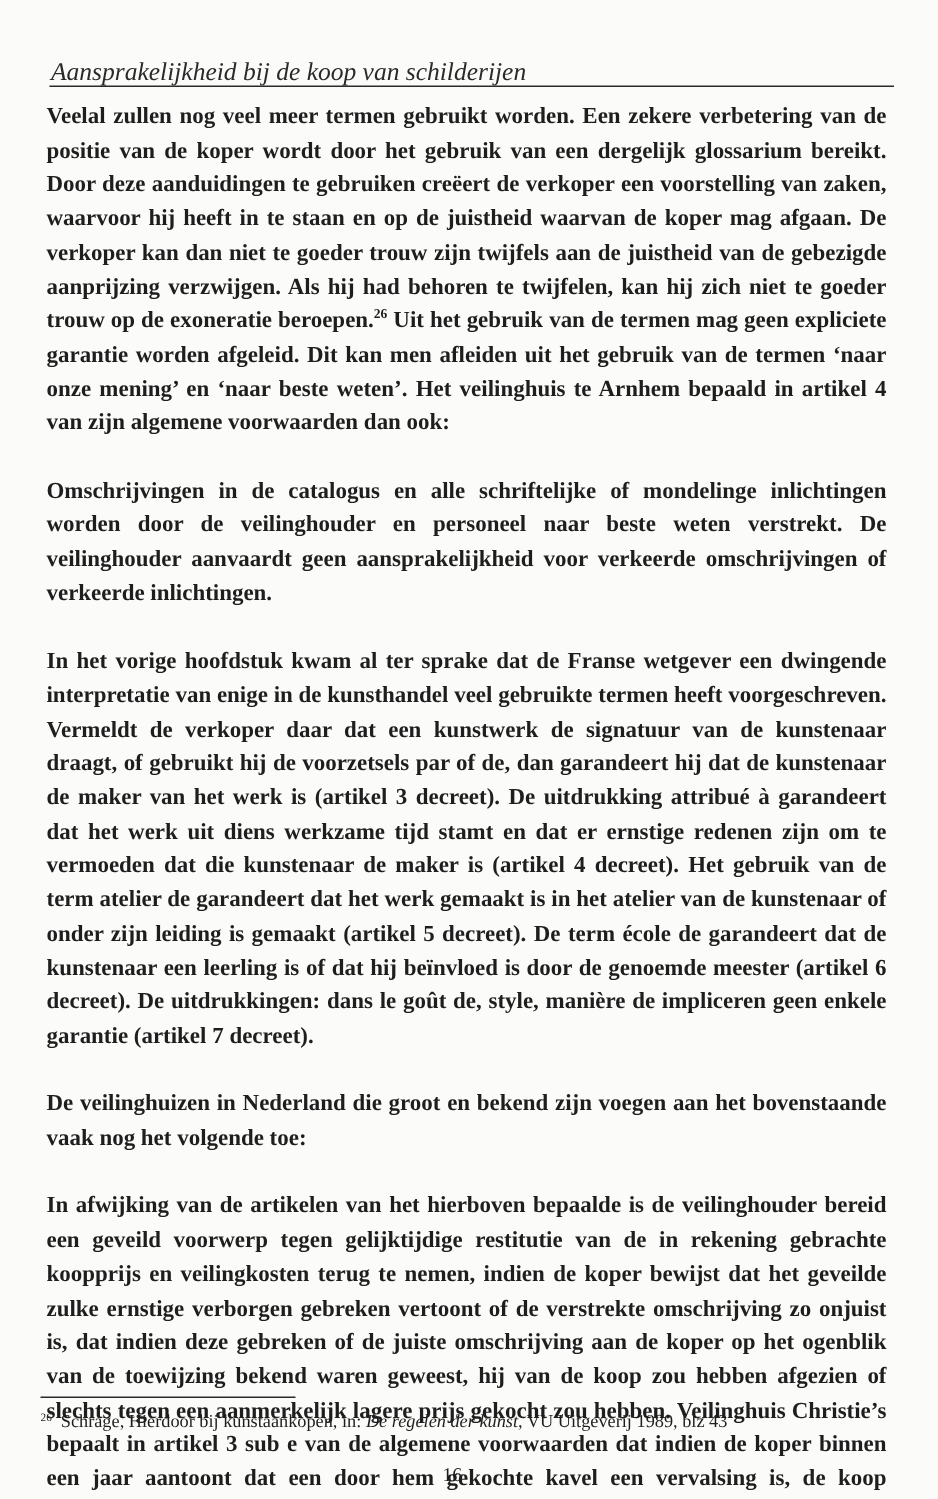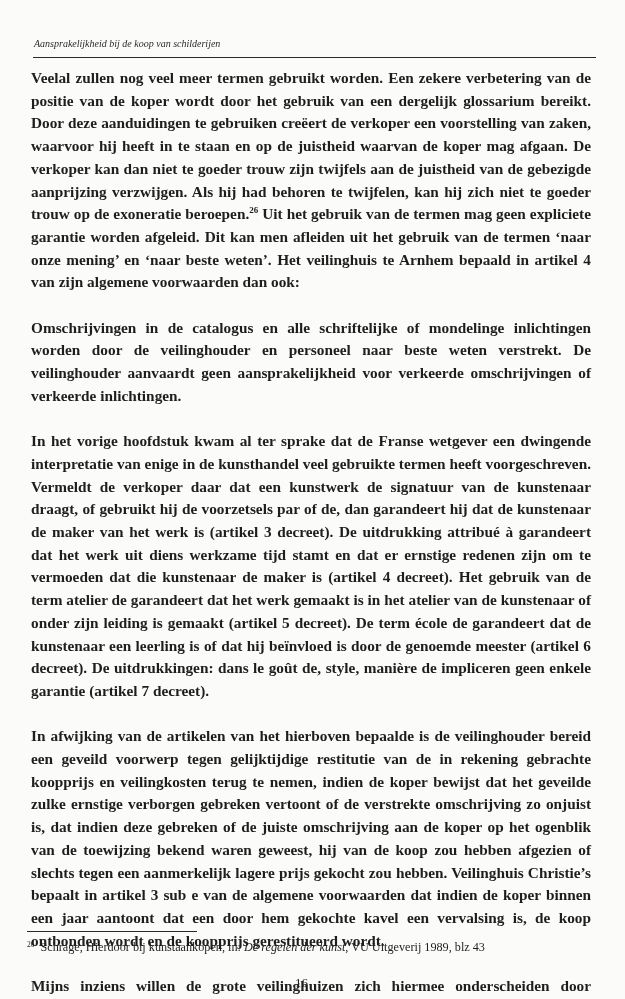--- a/index.html
+++ b/index.html
@@ -6,21 +6,21 @@
     body {
       width: 625px; height: 999px;
       background: #fbfbfa;
       position: relative;
       overflow: hidden;
       font-family: "Liberation Serif", serif;
       color: #1e1e1e;
     }
     .running-header {
       position: absolute; left: 34px; top: 38px;
-      font-style: italic; font-size: 10px;
+      font-style: italic; font-size: 17px;
       color: #2a2a2a;
     }
     .header-rule {
       position: absolute; left: 33px; top: 57px; width: 563px; height: 0;
       border-top: 1.4px solid #2a2a2a;
     }
     .body-text {
       position: absolute; left: 31px; top: 67px; width: 560px;
       font-size: 15.3px; line-height: 22.7px;
       text-align: justify;
@@ -46,20 +46,21 @@
 </head>
 <body>
 
 <div class="running-header">Aansprakelijkheid bij de koop van schilderijen</div>
 <div class="header-rule"></div>
 
 <div class="body-text">
   <p><span>Veelal zullen nog veel meer termen gebruikt worden. Een zekere verbetering van de positie van de koper wordt door het gebruik van een dergelijk glossarium bereikt. Door deze aanduidingen te gebruiken creëert de verkoper een voorstelling van zaken, waarvoor hij heeft in te staan en op de juistheid waarvan de koper mag afgaan. De verkoper kan dan niet te goeder trouw zijn twijfels aan de juistheid van de gebezigde aanprijzing verzwijgen. Als hij had behoren te twijfelen, kan hij zich niet te goeder trouw op de exoneratie beroepen.</span><sup class="fn-ref">26</sup><span> Uit het gebruik van de termen mag geen expliciete garantie worden afgeleid. Dit kan men afleiden uit het gebruik van de termen ‘naar onze mening’ en ‘naar beste weten’. Het veilinghuis te Arnhem bepaald in artikel 4 van zijn algemene voorwaarden dan ook:</span></p>
   <p class="quote">Omschrijvingen in de catalogus en alle schriftelijke of mondelinge inlichtingen worden door de veilinghouder en personeel naar beste weten verstrekt. De veilinghouder aanvaardt geen aansprakelijkheid voor verkeerde omschrijvingen of verkeerde inlichtingen.</p>
   <p>In het vorige hoofdstuk kwam al ter sprake dat de Franse wetgever een dwingende interpretatie van enige in de kunsthandel veel gebruikte termen heeft voorgeschreven. Vermeldt de verkoper daar dat een kunstwerk de signatuur van de kunstenaar draagt, of gebruikt hij de voorzetsels par of de, dan garandeert hij dat de kunstenaar de maker van het werk is  (artikel 3 decreet). De uitdrukking attribué à garandeert dat het werk uit diens werkzame tijd stamt en dat er ernstige redenen zijn om te vermoeden dat die kunstenaar de maker is (artikel 4 decreet). Het gebruik van de term atelier de garandeert dat het werk gemaakt is in het atelier van de kunstenaar of onder zijn leiding is gemaakt (artikel 5 decreet). De term école de garandeert dat de kunstenaar een leerling is of dat hij beïnvloed is door de genoemde meester (artikel 6 decreet). De uitdrukkingen: dans le goût de, style, manière de impliceren geen enkele garantie (artikel 7 decreet).</p>
+  <p>De veilinghuizen in Nederland die groot en bekend zijn voegen aan het bovenstaande vaak nog het volgende toe:</p>
   <p class="quote">In afwijking van de artikelen van het hierboven bepaalde is de veilinghouder bereid een geveild voorwerp tegen gelijktijdige restitutie van de in rekening gebrachte koopprijs en veilingkosten terug te nemen, indien de koper bewijst dat het geveilde zulke ernstige verborgen gebreken vertoont of de verstrekte omschrijving zo onjuist is, dat indien deze gebreken of de juiste omschrijving aan de koper op het ogenblik van de toewijzing bekend waren geweest, hij van de koop zou hebben afgezien of slechts tegen een aanmerkelijk lagere prijs gekocht zou hebben. Veilinghuis Christie’s  bepaalt in artikel 3 sub e van de algemene voorwaarden dat indien de koper binnen een jaar aantoont dat een door hem gekochte kavel een vervalsing is, de koop ontbonden wordt en de koopprijs gerestitueerd wordt.</p>
   <p>Mijns inziens willen de grote veilinghuizen zich hiermee onderscheiden door zekerheid te bieden aan de koper omtrent de authenticiteit. De koper kan nu immers de koopprijs terugvorderen als het gekochte werk niet echt blijkt te zijn, mits de naam van de kunstenaar voluit vermeld staat. Hierdoor wordt het ook voor particulieren die ondeskundig zijn interessant om een schilderij te kopen op de desbetreffende veiling.</p>
 </div>
 
 <div class="footnote-rule"></div>
 <div class="footnote"><sup>26</sup><span>Schrage, Hierdoor bij kunstaankopen, in: </span><i>De regelen der kunst</i><span>, VU Uitgeverij 1989, blz 43</span></div>
 
 <div class="page-number">16</div>
 
 </body></html>

